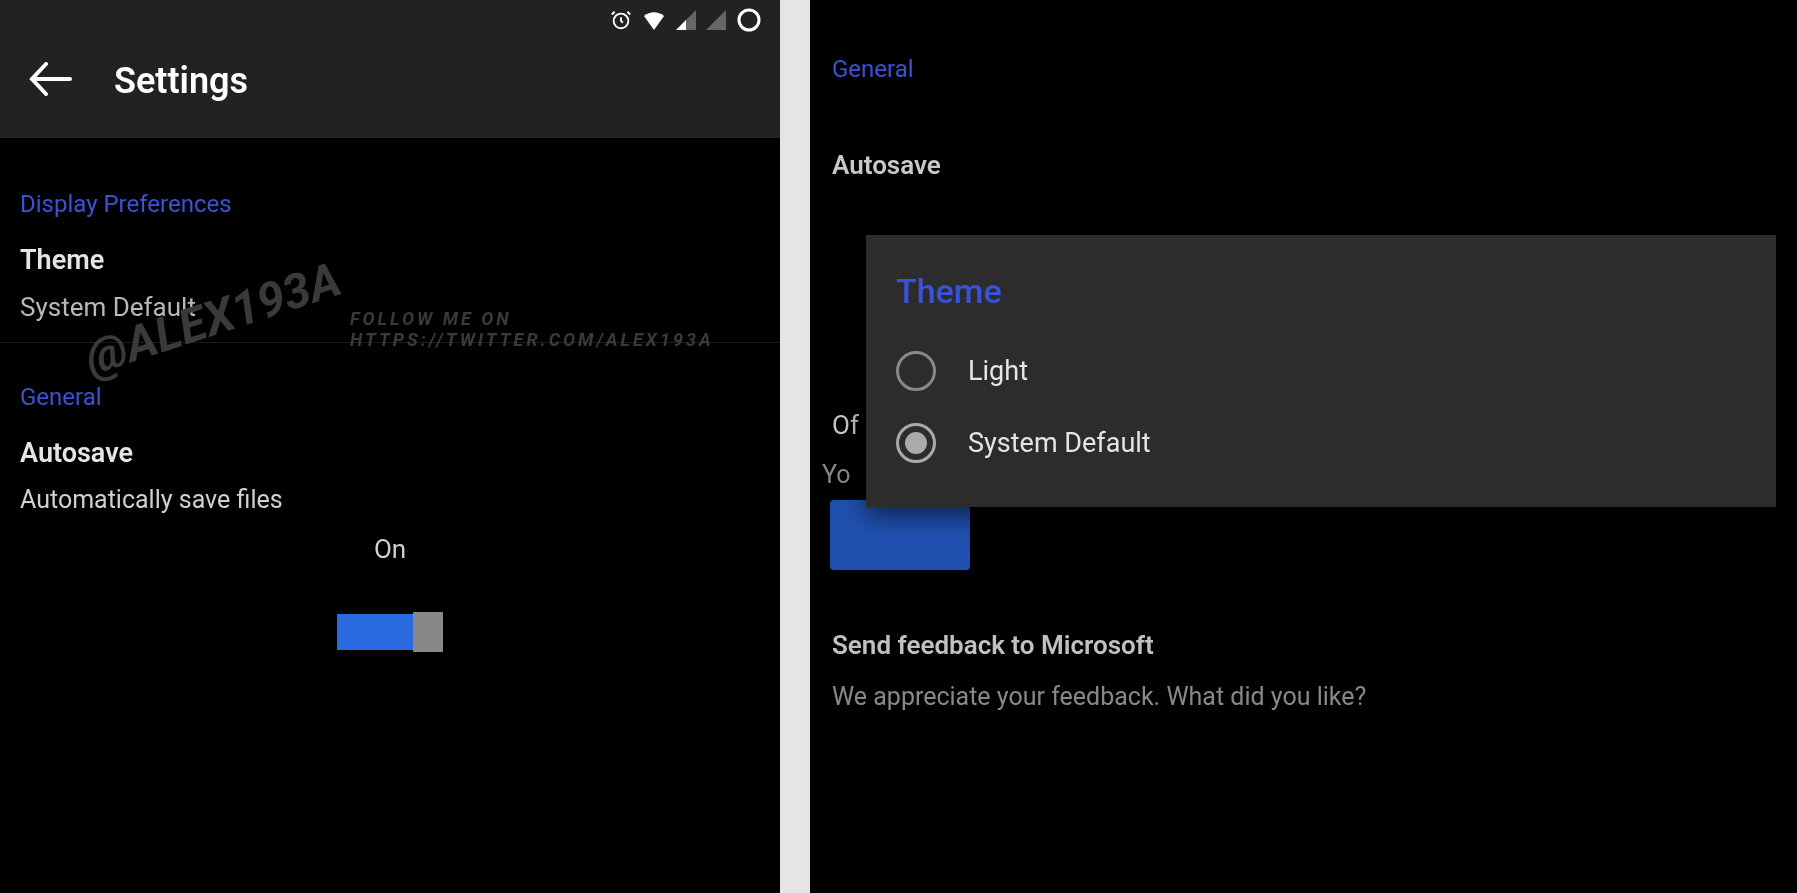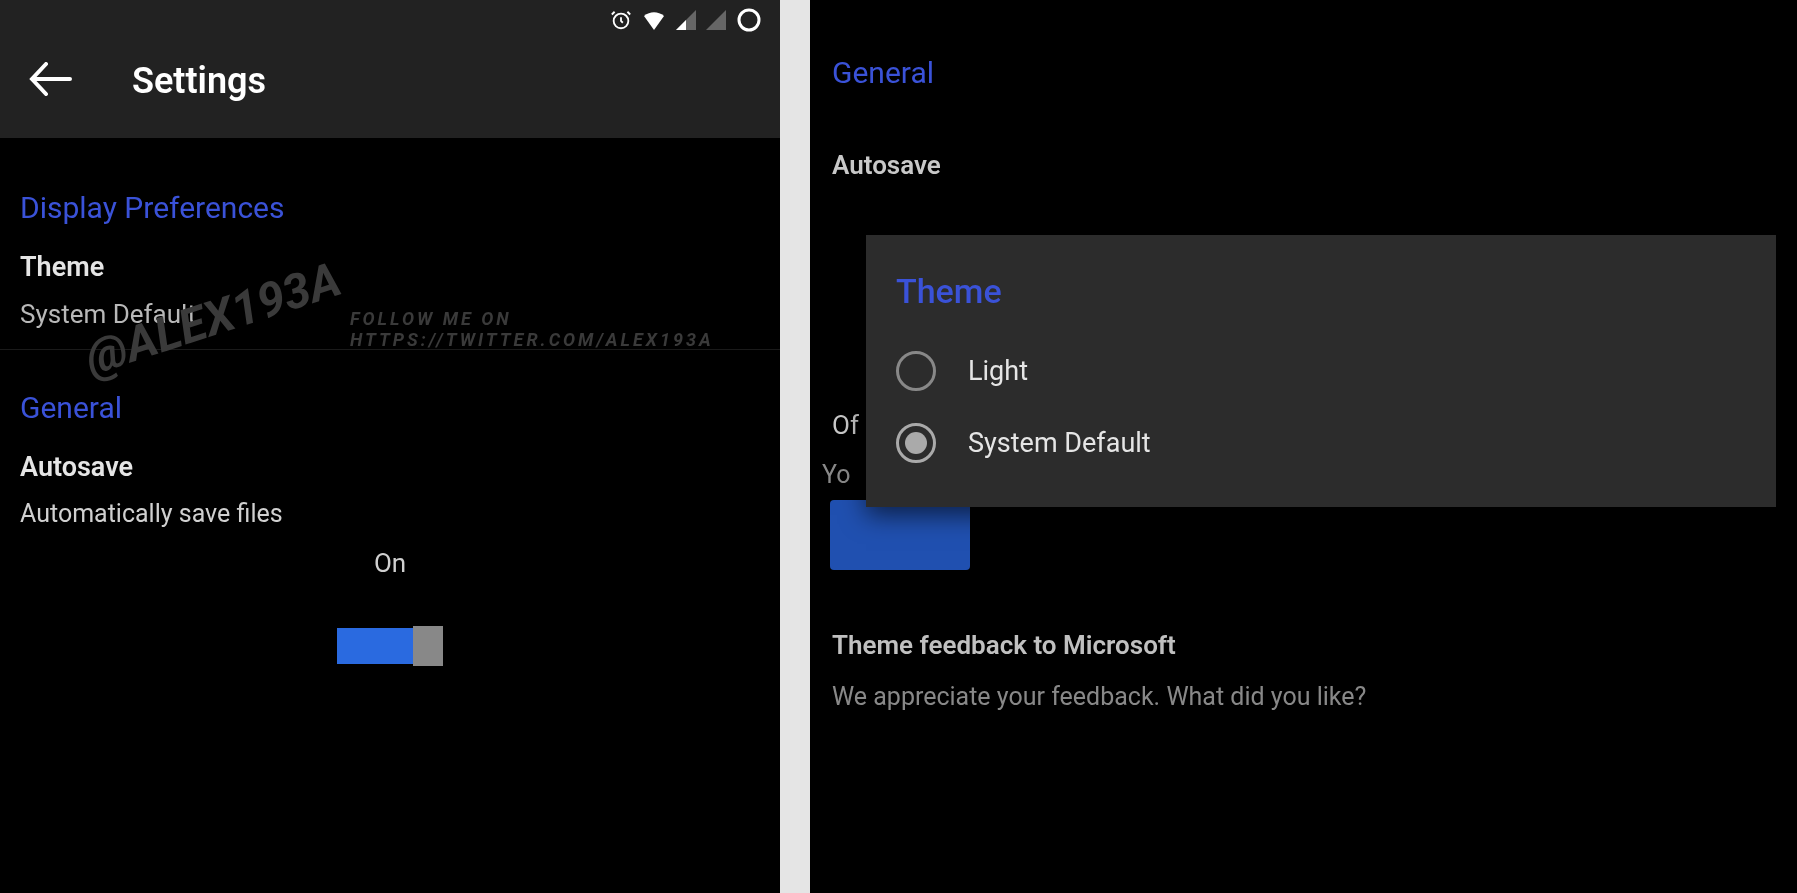--- a/index.html
+++ b/index.html
@@ -33,29 +33,29 @@
   gap: 10px;
 }
 .status-icon { color: #fff; display: inline-flex; align-items: center; }
 
 
 .app-header {
   background: #222;
   display: flex;
   align-items: center;
   padding: 20px 28px 36px 28px;
-  gap: 60px;
+  gap: 42px;
 }
 .back-arrow svg { width: 44px; height: 34px; }
 .header-title { color: #fff; font-size: 36px; font-weight: 600; }
 
 
 .section-header {
   color: #3a52d8;
-  font-size: 30px;
+  font-size: 24px;
   font-weight: 400;
   padding: 52px 5px 20px 20px;
 }
 .section-header.general-left {
   padding-top: 40px;
 }
 .screen-right .section-header {
   padding-left: 22px;
   padding-top: 55px;
 }
@@ -305,21 +305,21 @@
 
   <div class="autosave-bg-row">
     <div class="bg-title">Autosave</div>
   </div>
 
   <div class="offline-hint">Of</div>
   <div class="offline-sub">Yo</div>
   <div class="blue-btn-behind"></div>
 
   <div class="feedback-section">
-    <div class="feedback-title">Theme feedback to Microsoft</div>
+    <div class="feedback-title">Send feedback to Microsoft</div>
     <div class="feedback-sub">We appreciate your feedback.  What did you like?</div>
   </div>
 
   <div class="dialog">
     <div class="dialog-title">Theme</div>
 
     <div class="radio-option">
       <div class="radio-circle"></div>
       <span class="radio-label">Light</span>
     </div>

